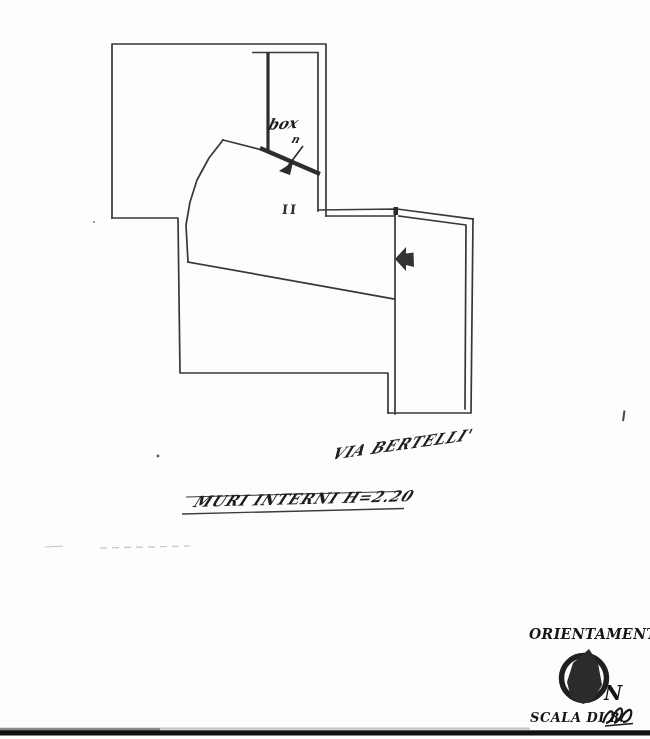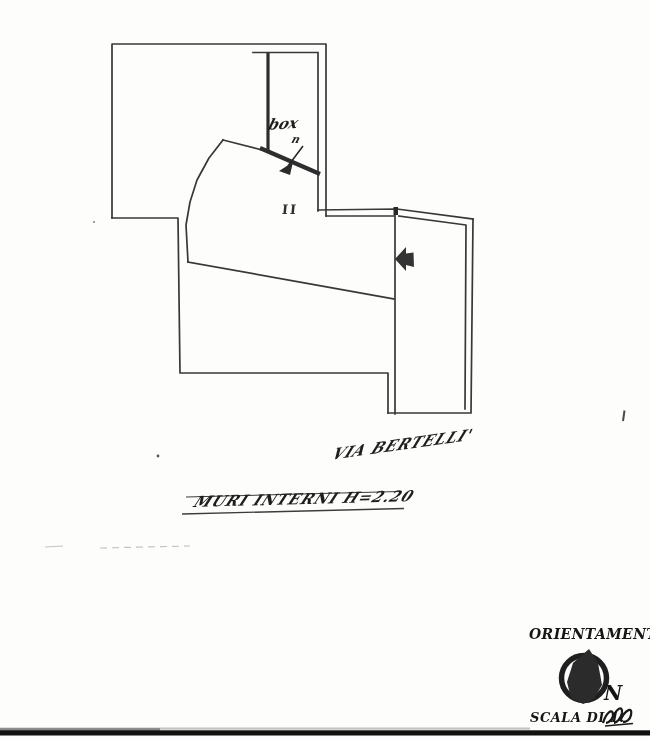--- a/index.html
+++ b/index.html
@@ -99,14 +99,14 @@
   <span class="hw room-mark">II</span>
 
   <span class="hw hw-street">VIA BERTELLI'</span>
 
   <span class="hw hw-walls">MURI INTERNI H=2.20</span>
 
   <span class="hw legend-title">ORIENTAMENTO</span>
 
   <span class="hw north-label">N</span>
 
-  <span class="hw scale-label">SCALA DI 1.</span>
+  <span class="hw scale-label">SCALA DI 8.</span>
 </div>
 
 </body></html>

